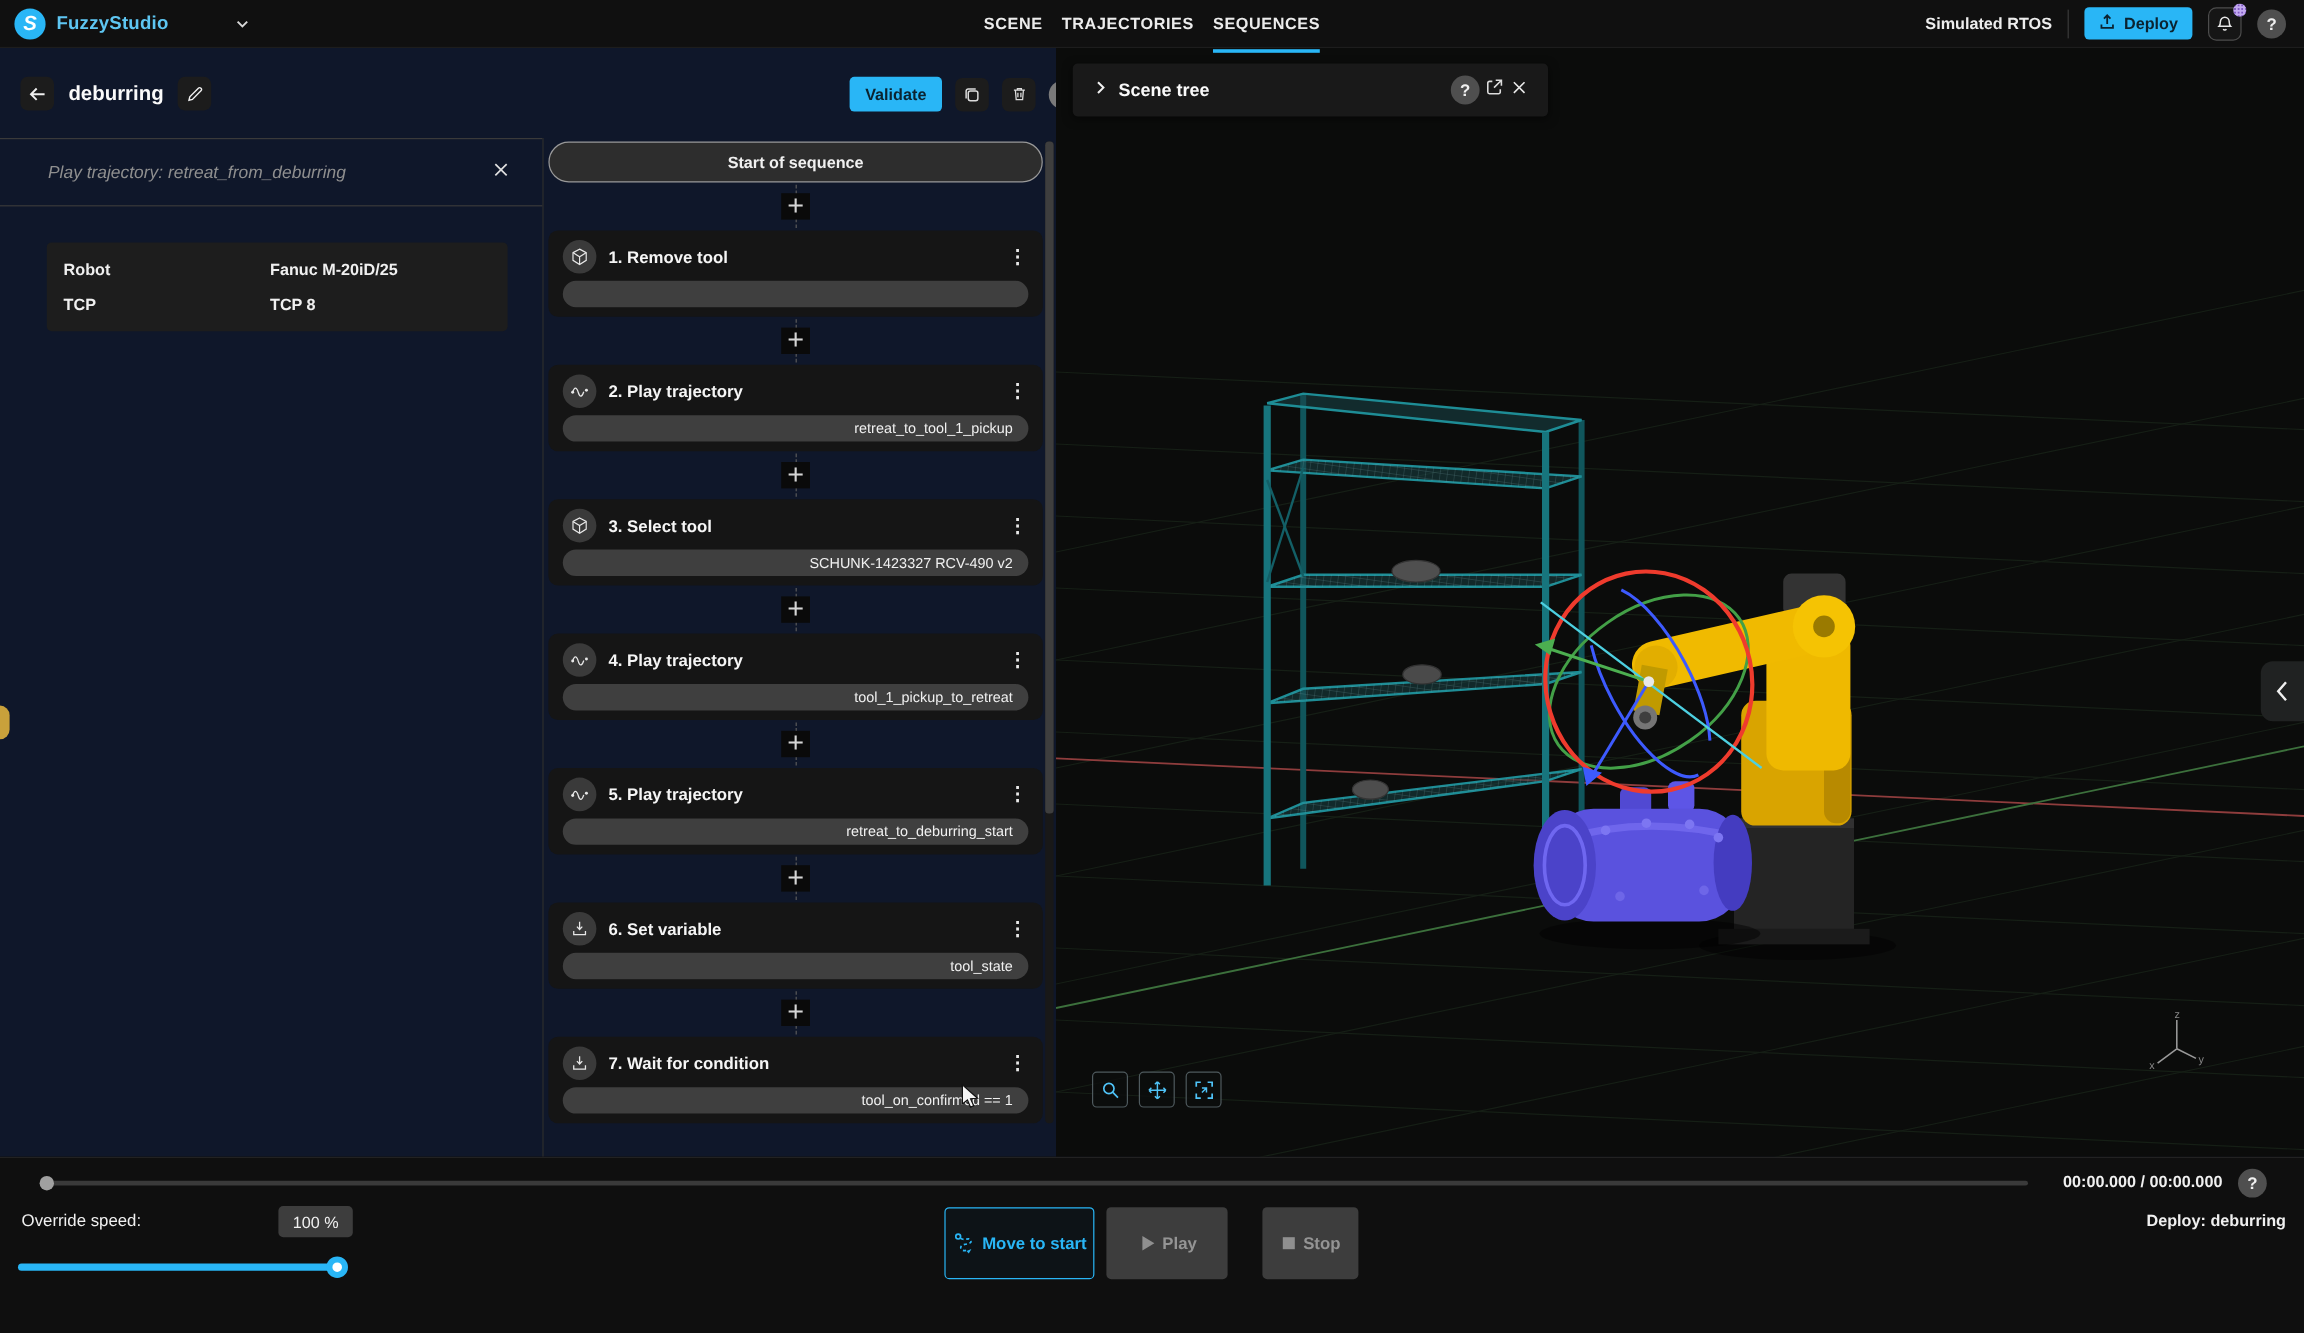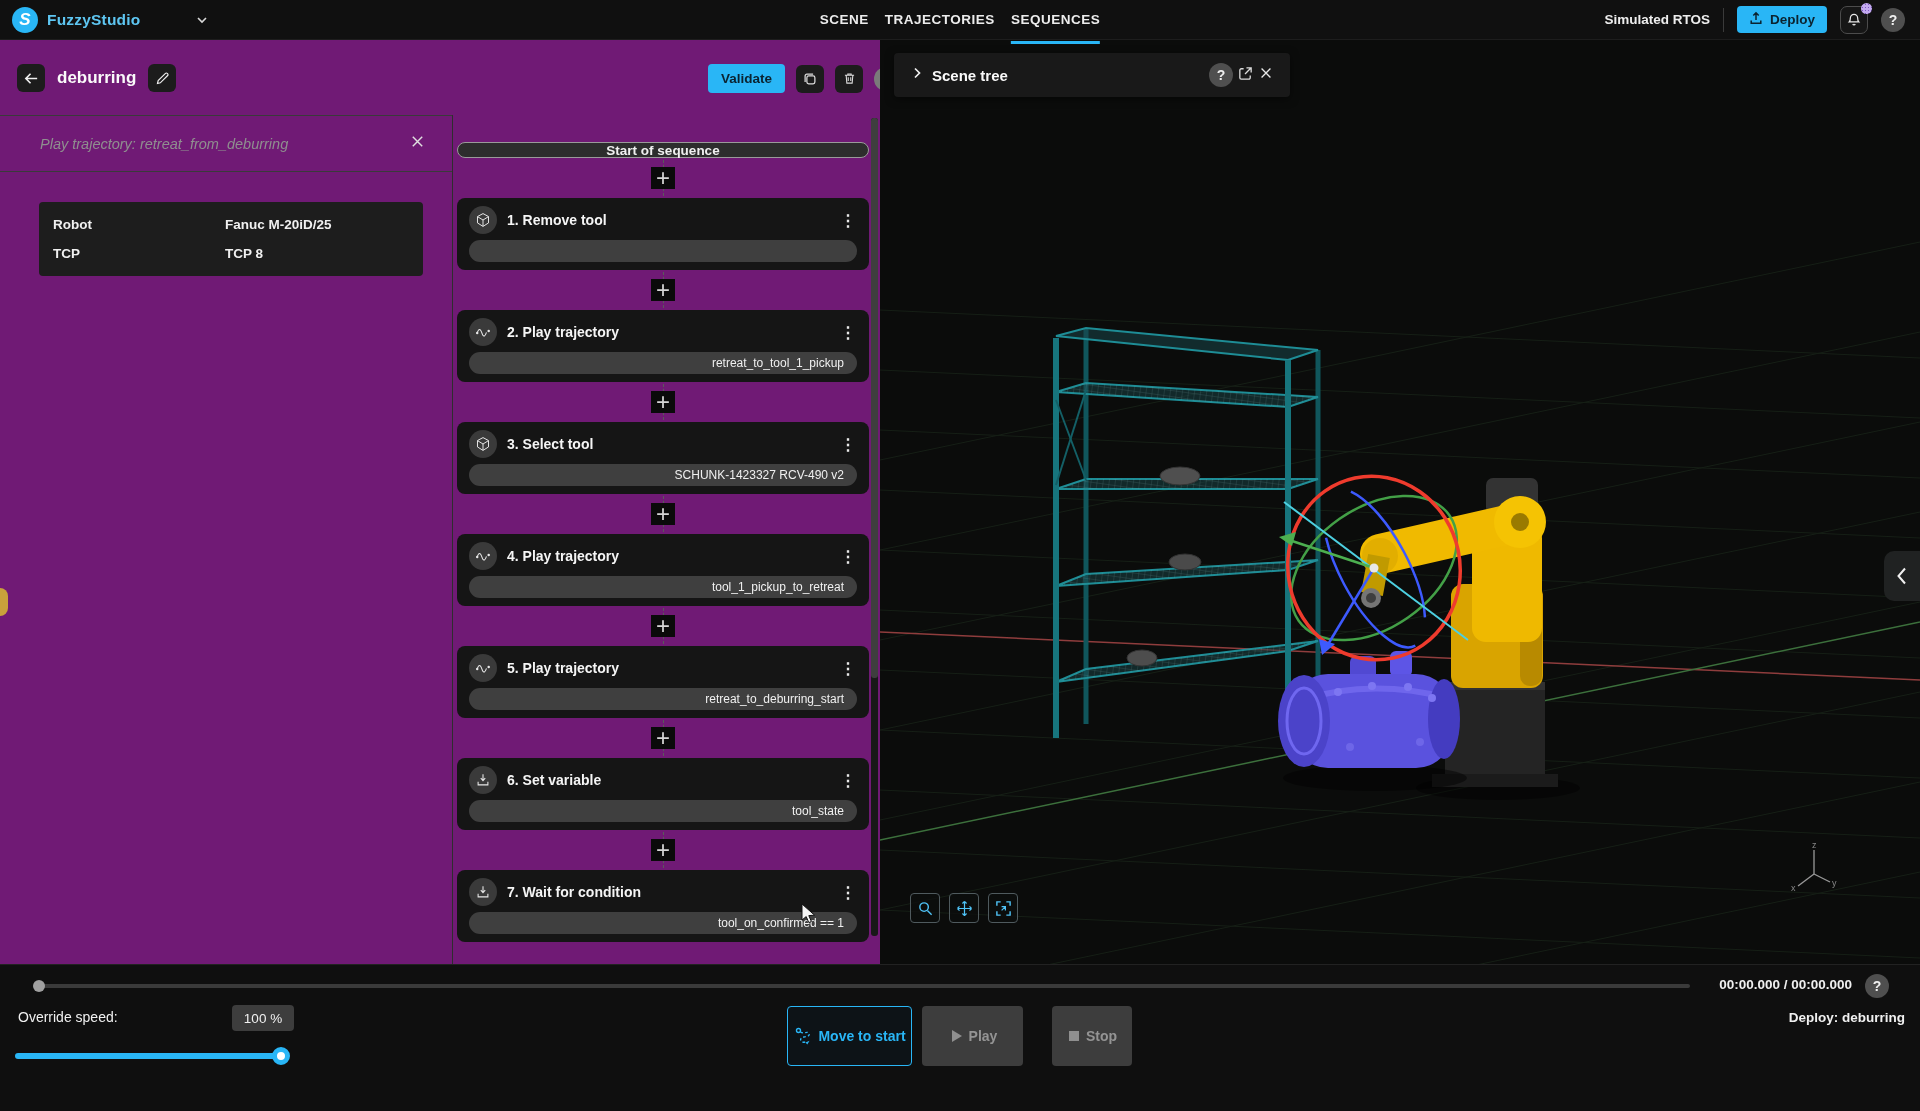--- a/index.html
+++ b/index.html
@@ -26,41 +26,41 @@
     align-items:center; gap:7px; color:#0b2330; font-weight:bold; font-size:13.5px; }
   .bell-btn { width:28px; height:28px; border:1px solid #4c4c4c; border-radius:7px; position:relative;
     display:flex; align-items:center; justify-content:center; background:#161616; }
   .badge { position:absolute; top:-4px; right:-5px; width:11px; height:11px; border-radius:50%;
     background:#c3aaf0; background-image:radial-gradient(#7e57c2 .8px, transparent .9px); background-size:3px 3px; }
   .help-circle { width:24px; height:24px; border-radius:50%; background:#4f4f4f; color:#f0f0f0;
     font-weight:bold; font-size:14px; display:flex; align-items:center; justify-content:center; }
   .help-circle.light { background:#7a7a7a; color:#141414; }
 
   
-  .main { position:absolute; left:0; top:40px; width:1920px; height:924px; background:#701a75; }
+  .main { position:absolute; left:0; top:40px; width:1920px; height:924px; background:#0f172a; }
   .icon-btn { width:28px; height:28px; background:#1c1c1c; border-radius:6px; display:flex;
     align-items:center; justify-content:center; }
   .seq-title-row { position:absolute; left:17px; top:24px; display:flex; align-items:center; gap:12px; }
   .page-title { font-size:17px; font-weight:bold; color:#fafafa; }
   .seq-actions { position:absolute; left:708px; top:24px; display:flex; align-items:center; gap:11px; }
   .validate-btn { height:29px; padding:0 13px; background:var(--accent); color:#0b2330; font-weight:bold;
     font-size:13.5px; border-radius:4px; display:flex; align-items:center; }
 
   .detail-panel { position:absolute; left:0; top:75px; width:452px; height:57px; border-top:1px solid #3a3a3a;
     border-bottom:1px solid #3a3a3a; display:flex; align-items:center; padding:0 26px 0 40px; }
   .detail-title { flex:1; font-style:italic; color:#8f8f8f; font-size:14.5px; }
   .info-table { position:absolute; left:39px; top:162px; width:384px; background:#1d1d1d; border-radius:4px; padding:8px 0; }
   .info-row { display:flex; align-items:center; height:29px; padding:0 14px; }
   .info-label { width:172px; font-weight:bold; font-size:13.5px; }
   .info-value { font-weight:bold; font-size:13.5px; }
   .pane-divider { position:absolute; left:452px; top:75px; height:849px; width:1px; background:#2e2e2e; }
 
   .seq-col { position:absolute; left:457px; top:78px; width:412px; }
-  .start-pill { height:16px; border:1px solid #9a9a9a; border-radius:17px; background:#2d2d2d; display:flex;
-    align-items:center; justify-content:center; font-weight:bold; font-size:13.5px;margin-top:24px; }
+  .start-pill { height:34px; border:1px solid #9a9a9a; border-radius:17px; background:#2d2d2d; display:flex;
+    align-items:center; justify-content:center; font-weight:bold; font-size:13.5px; }
   .connector { height:40px; position:relative; display:flex; align-items:center; justify-content:center; }
   .connector::before { content:''; position:absolute; left:50%; top:2px; bottom:2px; border-left:1px dashed #5a5a5a; }
   .plus-glyph { position:relative; z-index:1; background:#0a0a0a; padding:0 5px; color:#d5d5d5;
     font-size:24px; font-weight:300; line-height:22px; }
   .step-card { height:72px; background:#151515; border-radius:8px; padding:8px 12px; }
   .step-head { display:flex; align-items:center; height:28px; }
   .step-icon { width:28px; height:28px; border-radius:50%; background:#3a3a3a; display:flex;
     align-items:center; justify-content:center; flex:none; }
   .step-label { margin-left:10px; font-weight:bold; font-size:14px; color:#f5f5f5; }
   .step-menu { margin-left:auto; width:18px; text-align:center; color:#e8e8e8; font-size:16px; font-weight:bold; }

